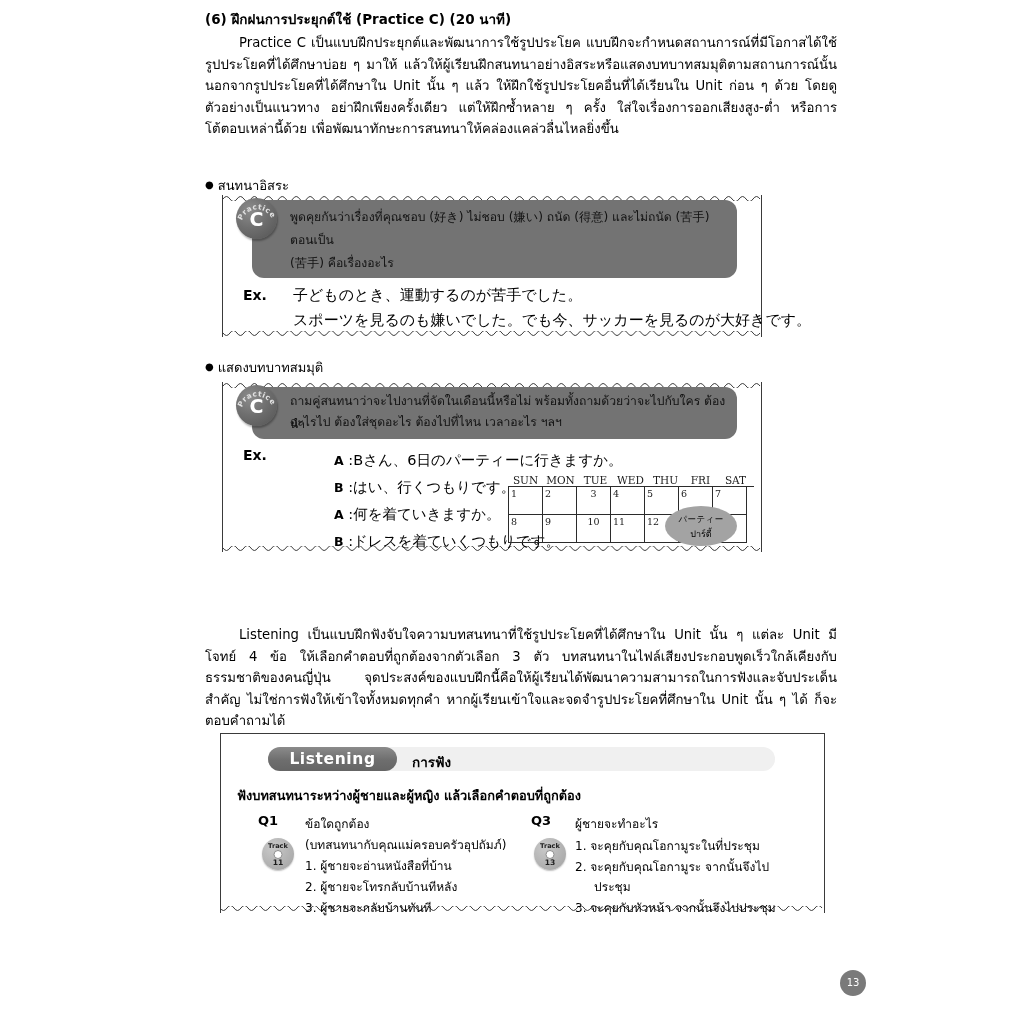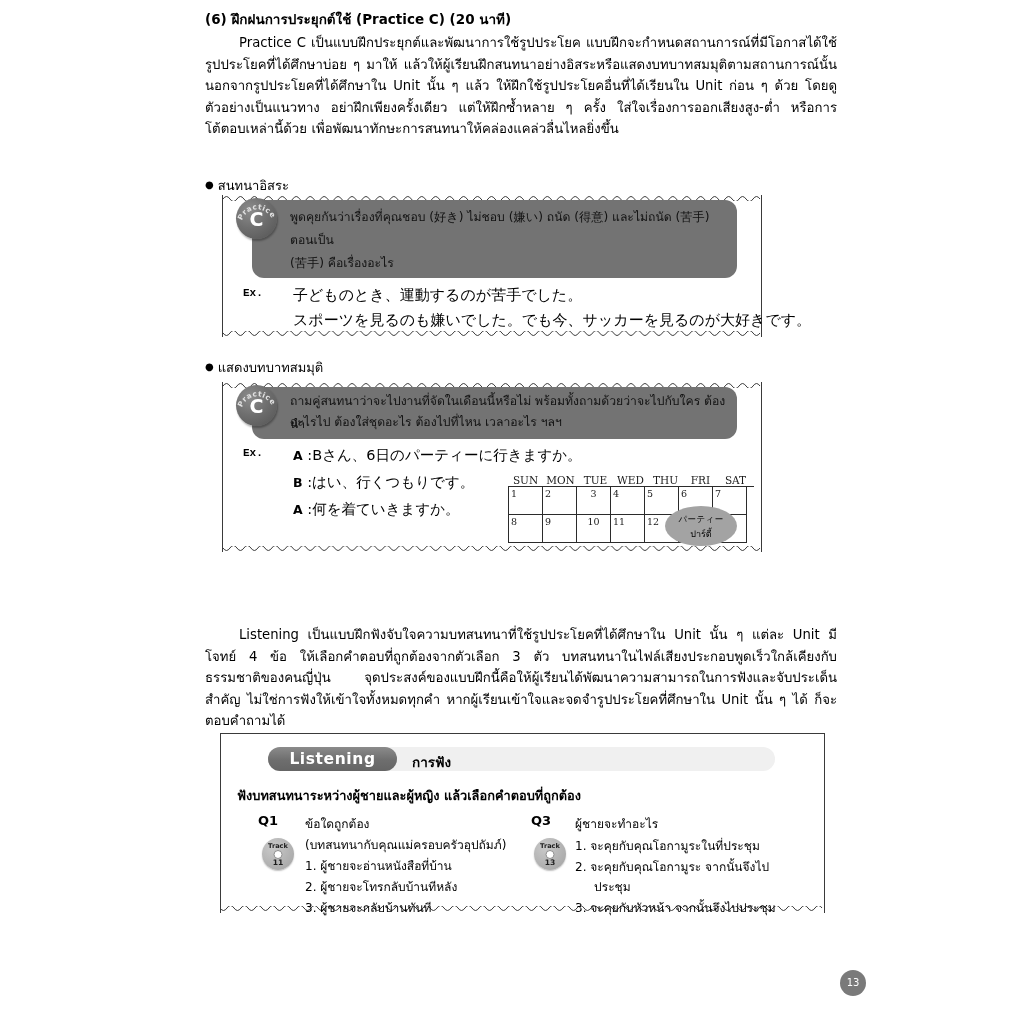--- a/index.html
+++ b/index.html
@@ -95,32 +95,32 @@
   .bubble .btxt{
     position:absolute;
     font-size:12.2px;
     line-height:23px;
     color:#111;
   }
 
   
   .exlabel{
     position:absolute;
-    font-size:11px;font-weight:bold;font-family:Liberation Mono, monospace;
+    font-size:14px;font-weight:bold;
   }
   .jp{
     position:absolute;
     font-size:15px;
     line-height:25px;
     font-family:"DejaVu Sans","Liberation Sans",sans-serif;
     white-space:nowrap;
   }
   .dlg{
     position:absolute;
-    font-size:14.5px;line-height:22px;white-space:nowrap;
+    font-size:14.5px;line-height:32px;white-space:nowrap;margin-left:41px;
   }
   .dlg b{font-weight:bold;font-size:12.5px;}
 
   
   .cal{position:absolute;}
   .cal .hdr{
     display:flex;font-family:"DejaVu Serif","Liberation Serif",serif;
     font-size:10.5px;color:#1a1a1a;
   }
   .cal .hdr div{width:35px;text-align:center;}
@@ -283,20 +283,23 @@
   <div class="exlabel" style="left:243px;top:447px;">Ex.</div>
 
   <div class="dlg" style="left:293px;top:444px;">
     <b>A</b>&nbsp;:<span>Bさん、6日のパーティーに行きますか。</span>
   </div>
   <div class="dlg" style="left:293px;top:471px;">
     <b>B</b>&nbsp;:<span>はい、行くつもりです。</span>
   </div>
   <div class="dlg" style="left:293px;top:498px;">
     <b>A</b>&nbsp;:<span>何を着ていきますか。</span>
+  </div>
+  <div class="dlg" style="left:293px;top:525px;">
+    <b>B</b>&nbsp;:<span>ドレスを着ていくつもりです。</span>
   </div>
 
   <div class="cal" style="left:508px;top:474px;">
     <div class="hdr">
       <div>SUN</div>
       <div>MON</div>
       <div>TUE</div>
       <div>WED</div>
       <div>THU</div>
       <div>FRI</div>

